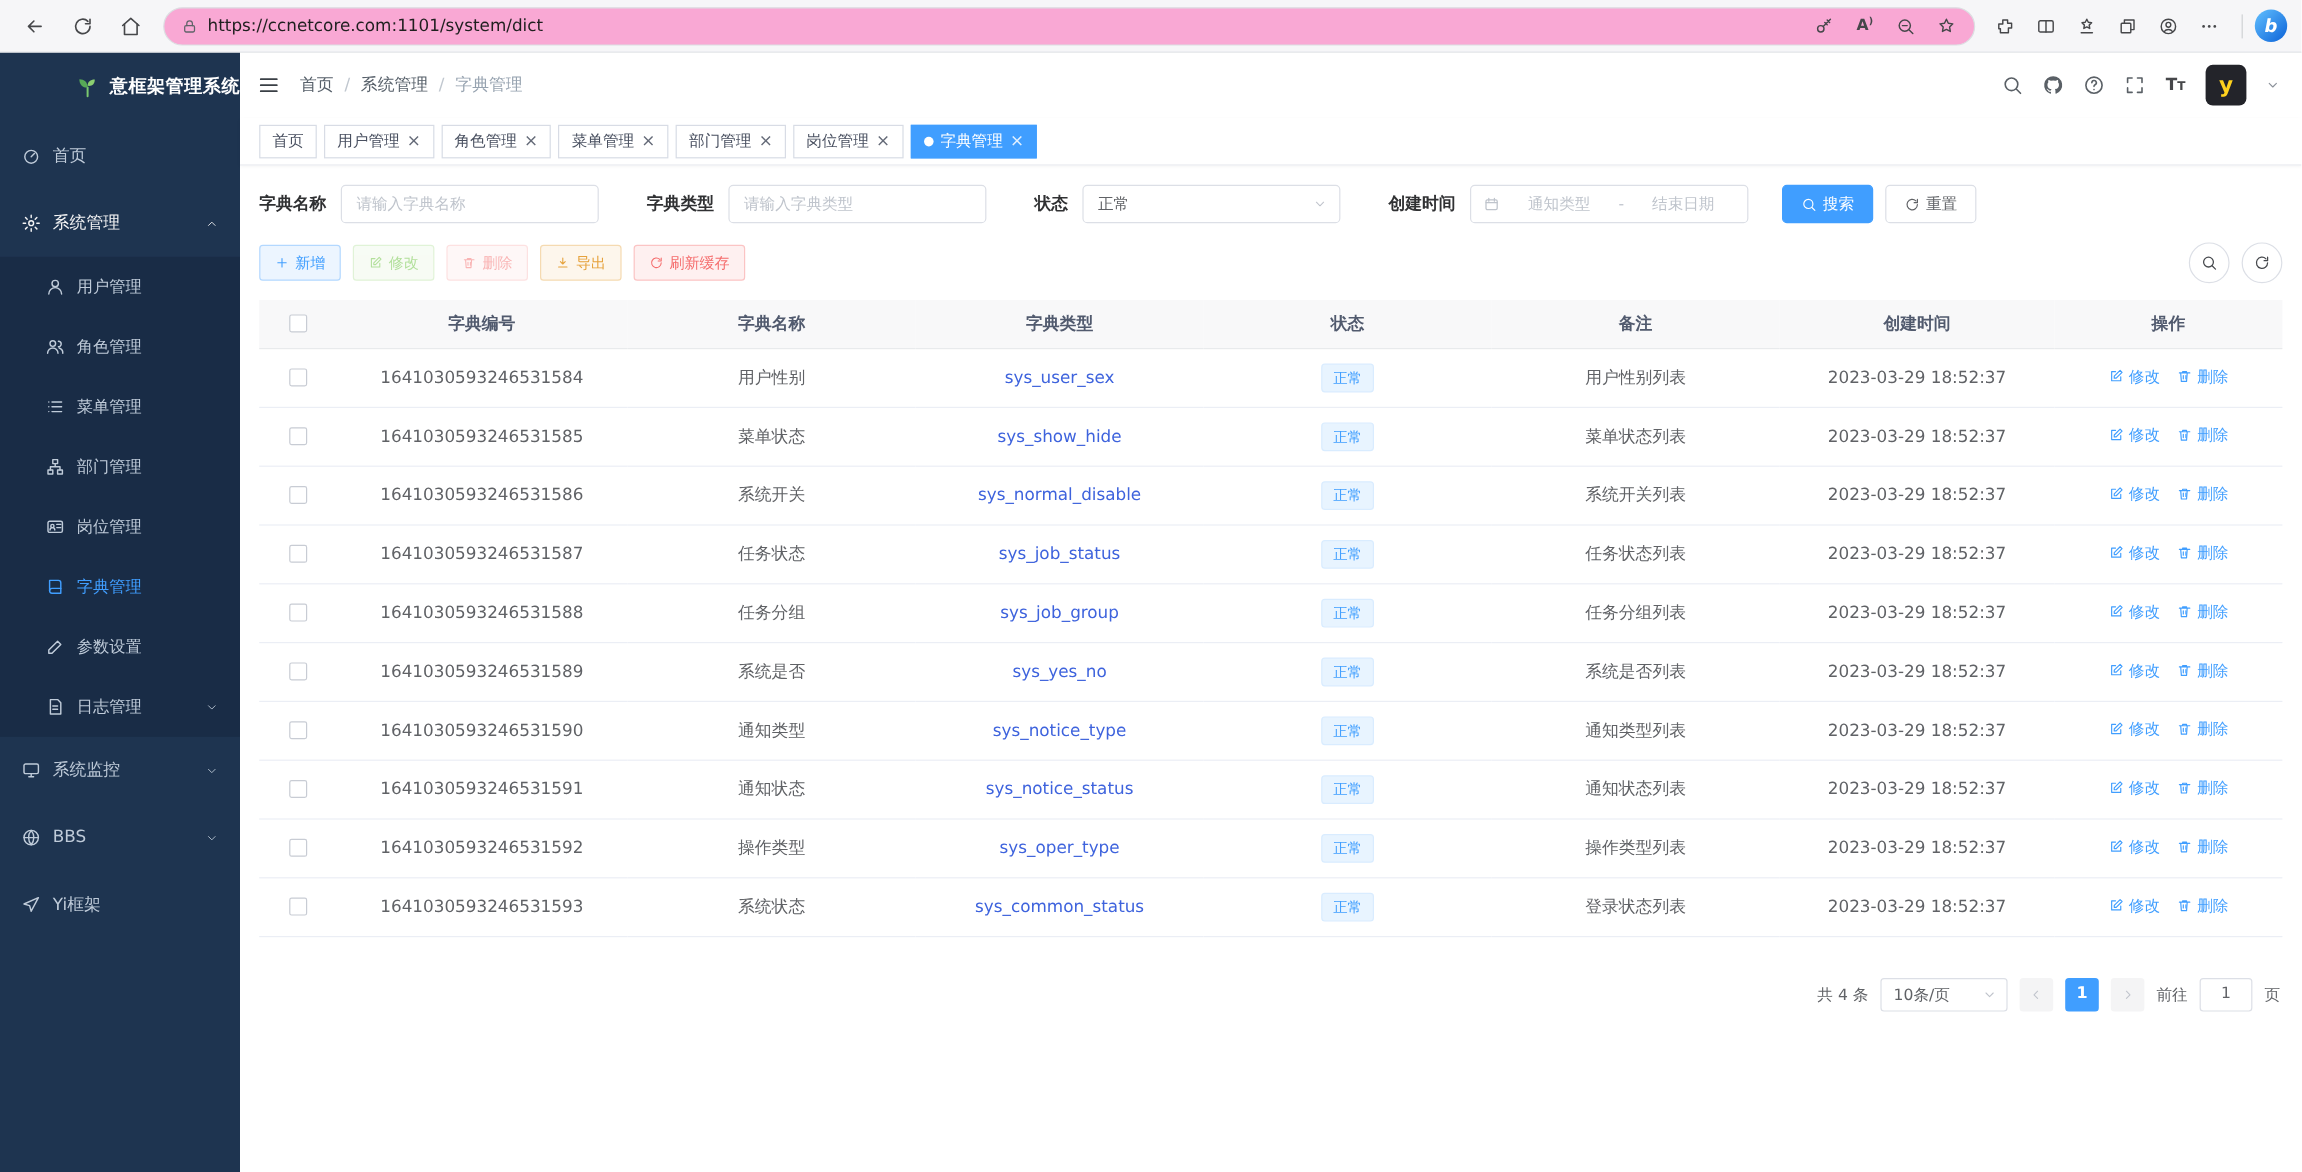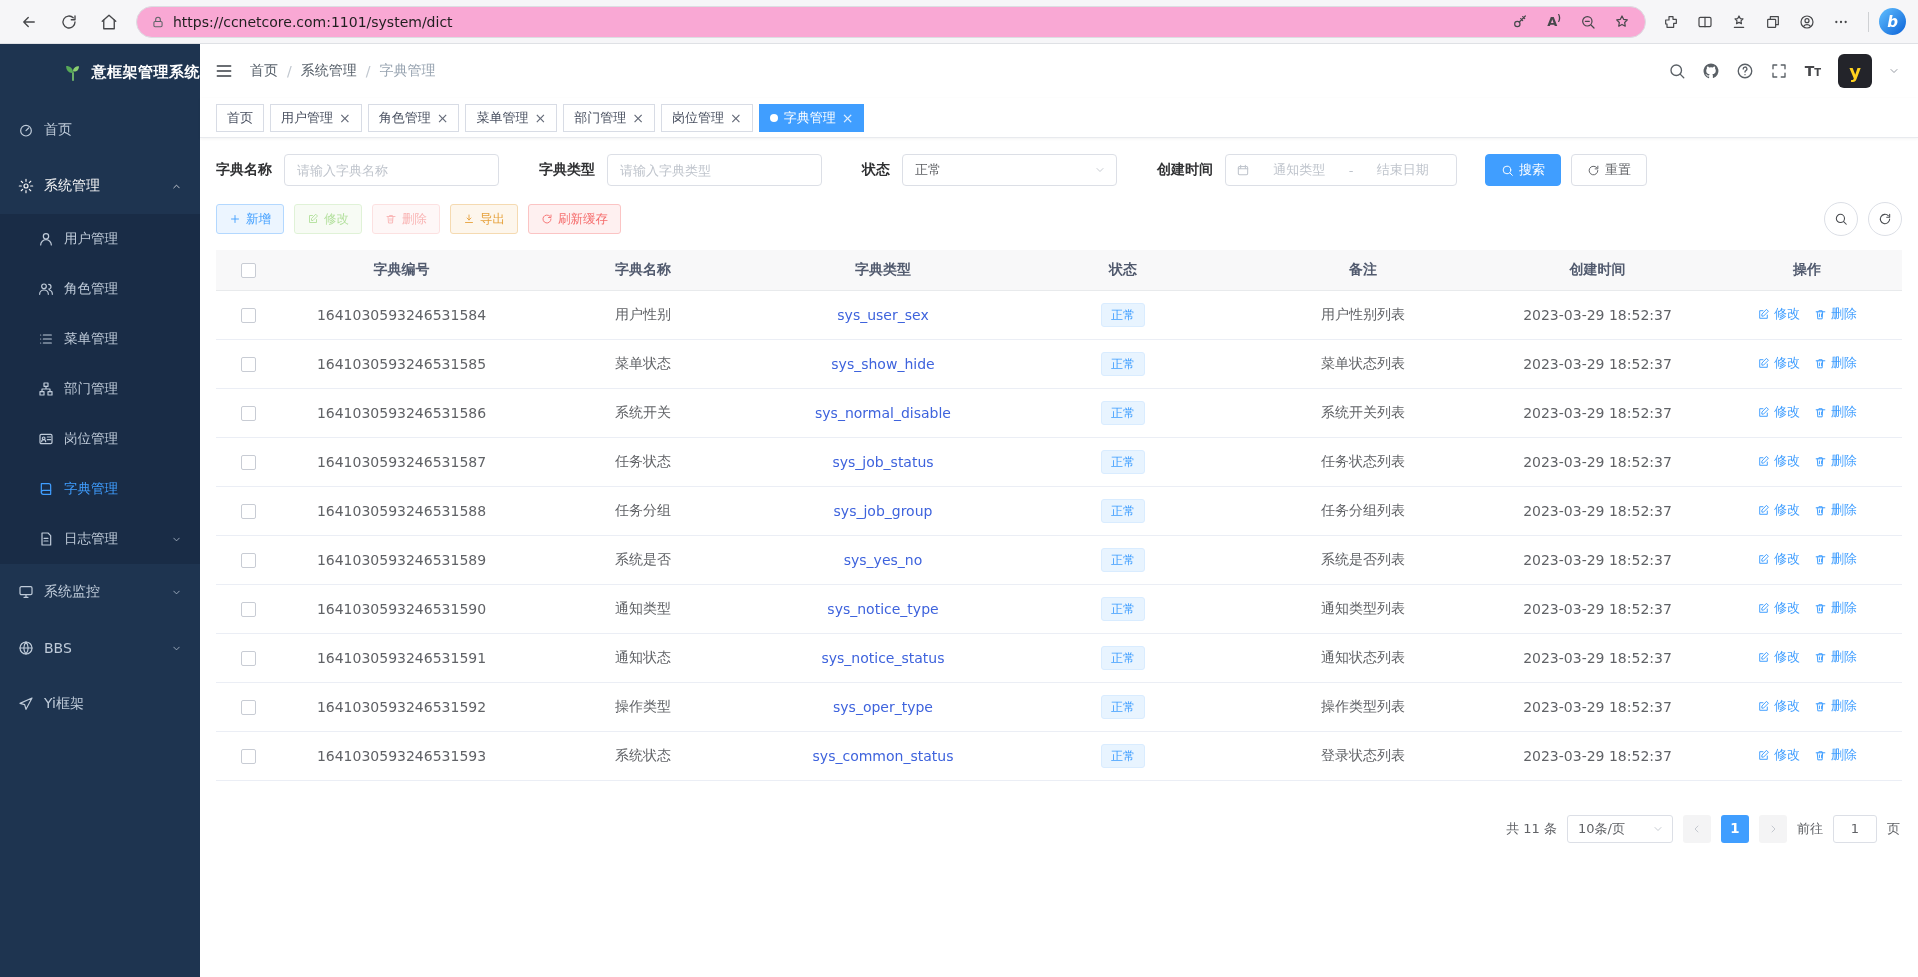--- a/index.html
+++ b/index.html
@@ -314,20 +314,28 @@
               <svg viewBox="0 0 24 24" fill="none" stroke="currentColor" stroke-width="1.8" stroke-linecap="round" stroke-linejoin="round">
                 <path d="M5 4h11a3 3 0 0 1 3 3v13H8a3 3 0 0 1-3-3z"></path>
                 <path d="M5 17a3 3 0 0 1 3-3h11"></path>
               </svg>
             </span>
             <span>字典管理</span>
           </div>
           <div class="menu-item sub">
             <span class="icon i16">
               <svg viewBox="0 0 24 24" fill="none" stroke="currentColor" stroke-width="1.8" stroke-linecap="round" stroke-linejoin="round">
+                <path d="M4 20h4L19 9l-4-4L4 16z"></path>
+              </svg>
+            </span>
+            <span>参数设置</span>
+          </div>
+          <div class="menu-item sub">
+            <span class="icon i16">
+              <svg viewBox="0 0 24 24" fill="none" stroke="currentColor" stroke-width="1.8" stroke-linecap="round" stroke-linejoin="round">
                 <path d="M6 3h9l4 4v14H6z"></path>
                 <path d="M9 11h6M9 15h6"></path>
               </svg>
             </span>
             <span>日志管理</span>
             <span class="icon arrow">
               <svg viewBox="0 0 24 24" fill="none" stroke="currentColor" stroke-width="1.8" stroke-linecap="round" stroke-linejoin="round">
                 <path d="m6 9 6 6 6-6"></path>
               </svg>
             </span>
@@ -845,21 +853,21 @@
                       <path d="M10 11v5M14 11v5"></path>
                     </svg>
                     <i>删除</i>
                   </a>
                 </span></td>
             </tr>
           </tbody>
       </table>
 
       <div class="pagination">
-        <span>共 11 条</span>
+        <span>共 4 条</span>
         <div class="pg-size">
           <span>10条/页</span>
           <span class="icon i12 sel-caret">
               <svg viewBox="0 0 24 24" fill="none" stroke="currentColor" stroke-width="1.8" stroke-linecap="round" stroke-linejoin="round">
                 <path d="m6 9 6 6 6-6"></path>
               </svg>
             </span>
         </div>
         <button class="pg-btn disabled">
             <span class="icon i12">

